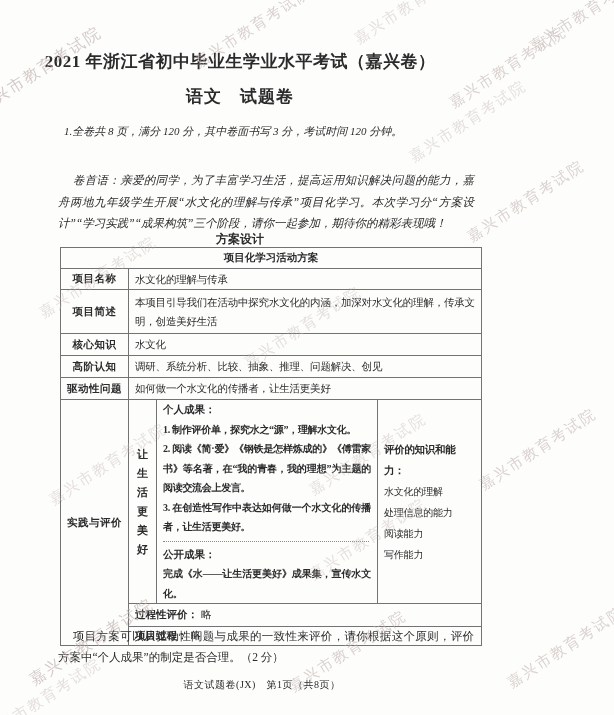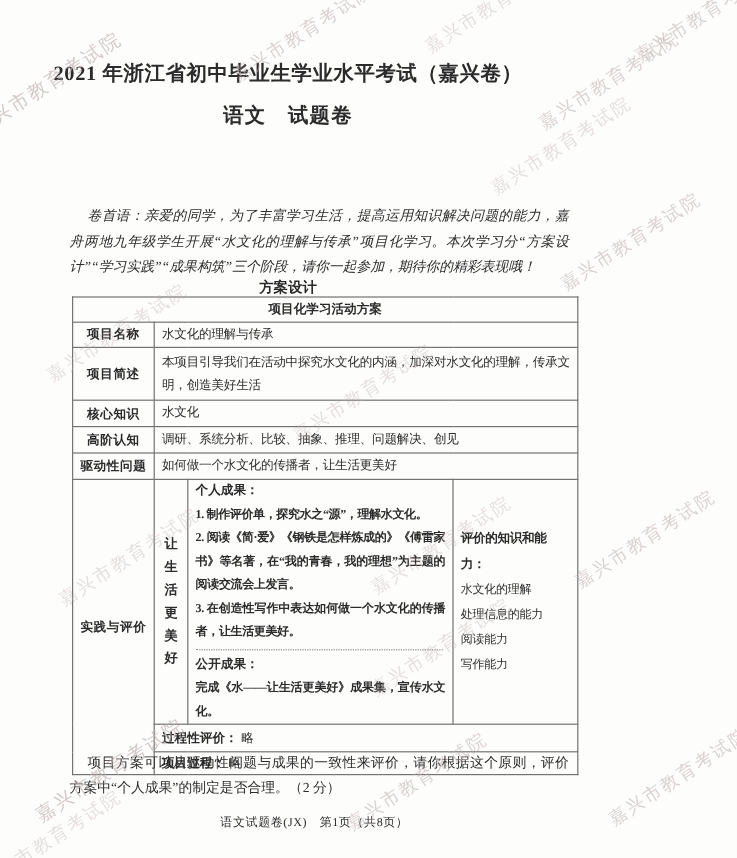--- a/index.html
+++ b/index.html
@@ -93,20 +93,21 @@
     <span class="wm" style="left:280px;top:642px;">嘉兴市教育考试院</span>
     <span class="wm" style="left:498px;top:638px;">嘉兴市教育考试院</span>
     <span class="wm faint" style="left:-25px;top:690px;">嘉兴市教育考试院</span>
   </div>
 
 
   <div class="titlebox title" style="top:50px;">2021 年浙江省初中毕业生学业水平考试（嘉兴卷）</div>
   <div class="titlebox subtitle" style="top:85px;">语文　试题卷</div>
 
   <div class="instructions">
+    <div>1.全卷共 8 页，满分 120 分，其中卷面书写 3 分，考试时间 120 分钟。</div>
   </div>
 
   <div class="intro">卷首语：亲爱的同学，为了丰富学习生活，提高运用知识解决问题的能力，嘉舟两地九年级学生开展“水文化的理解与传承”项目化学习。本次学习分“方案设计”“学习实践”“成果构筑”三个阶段，请你一起参加，期待你的精彩表现哦！</div>
 
   <div class="section-title">方案设计</div>
 
   <div class="tablewrap">
     <table class="plan">
       <colgroup>
           <col style="width:68px">

